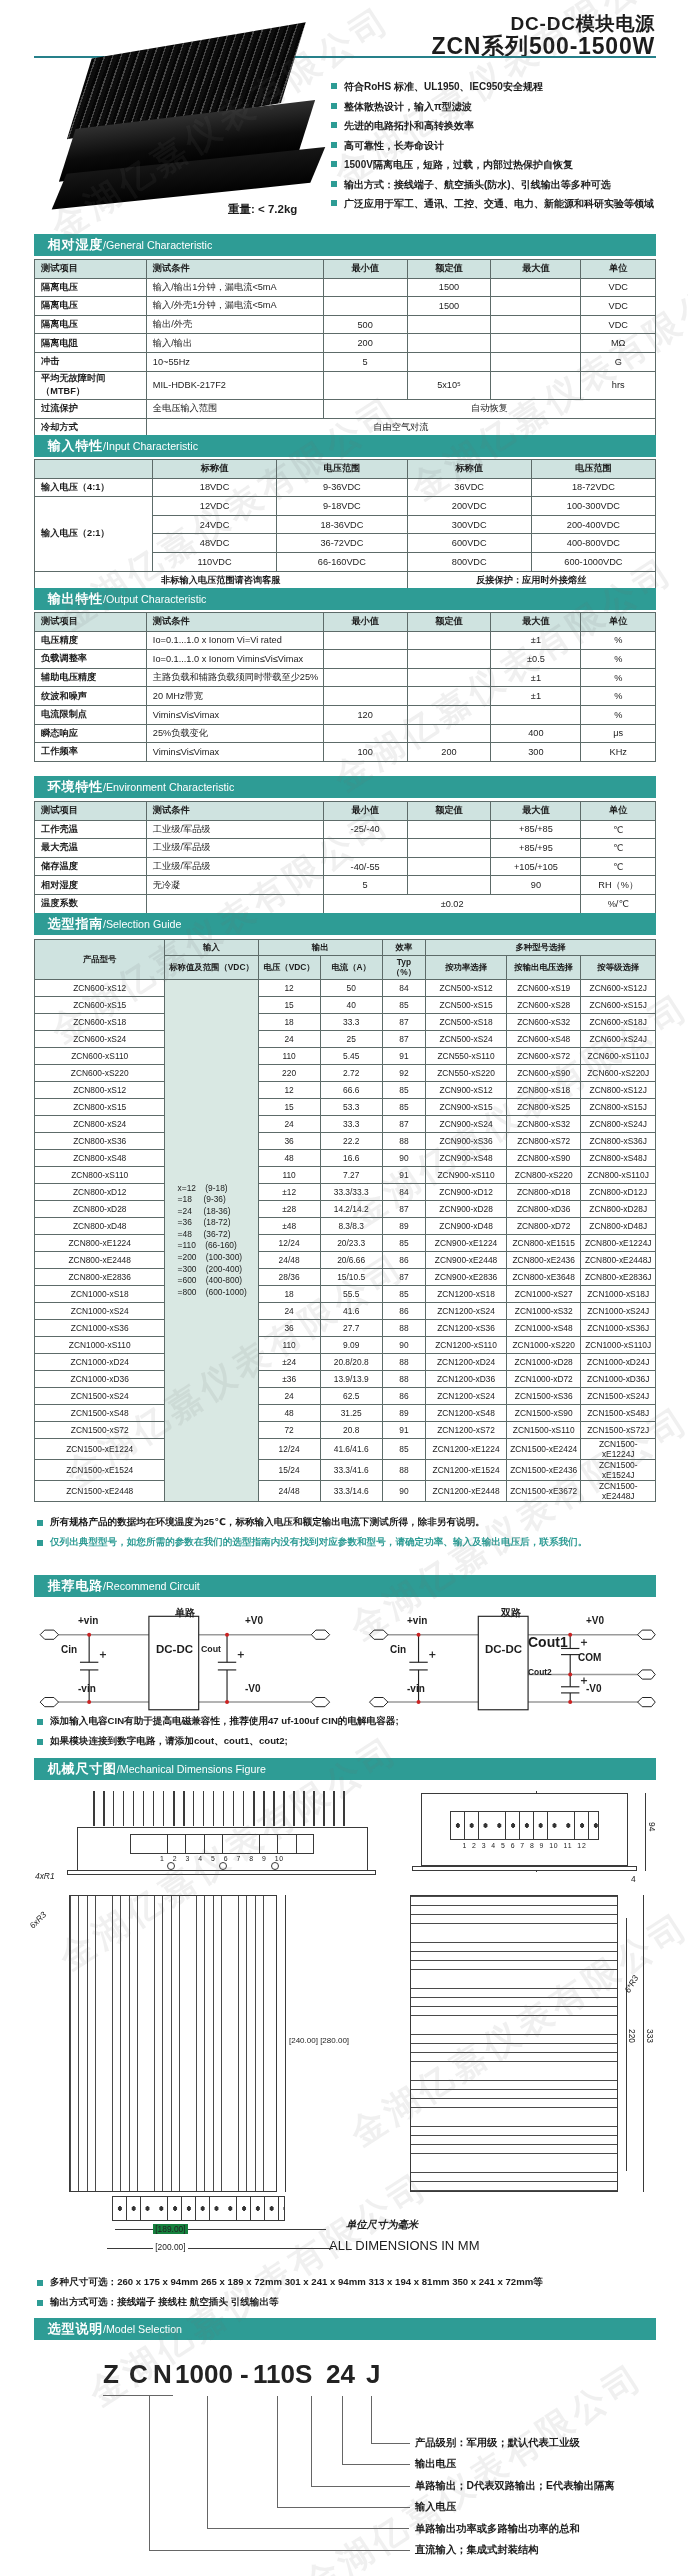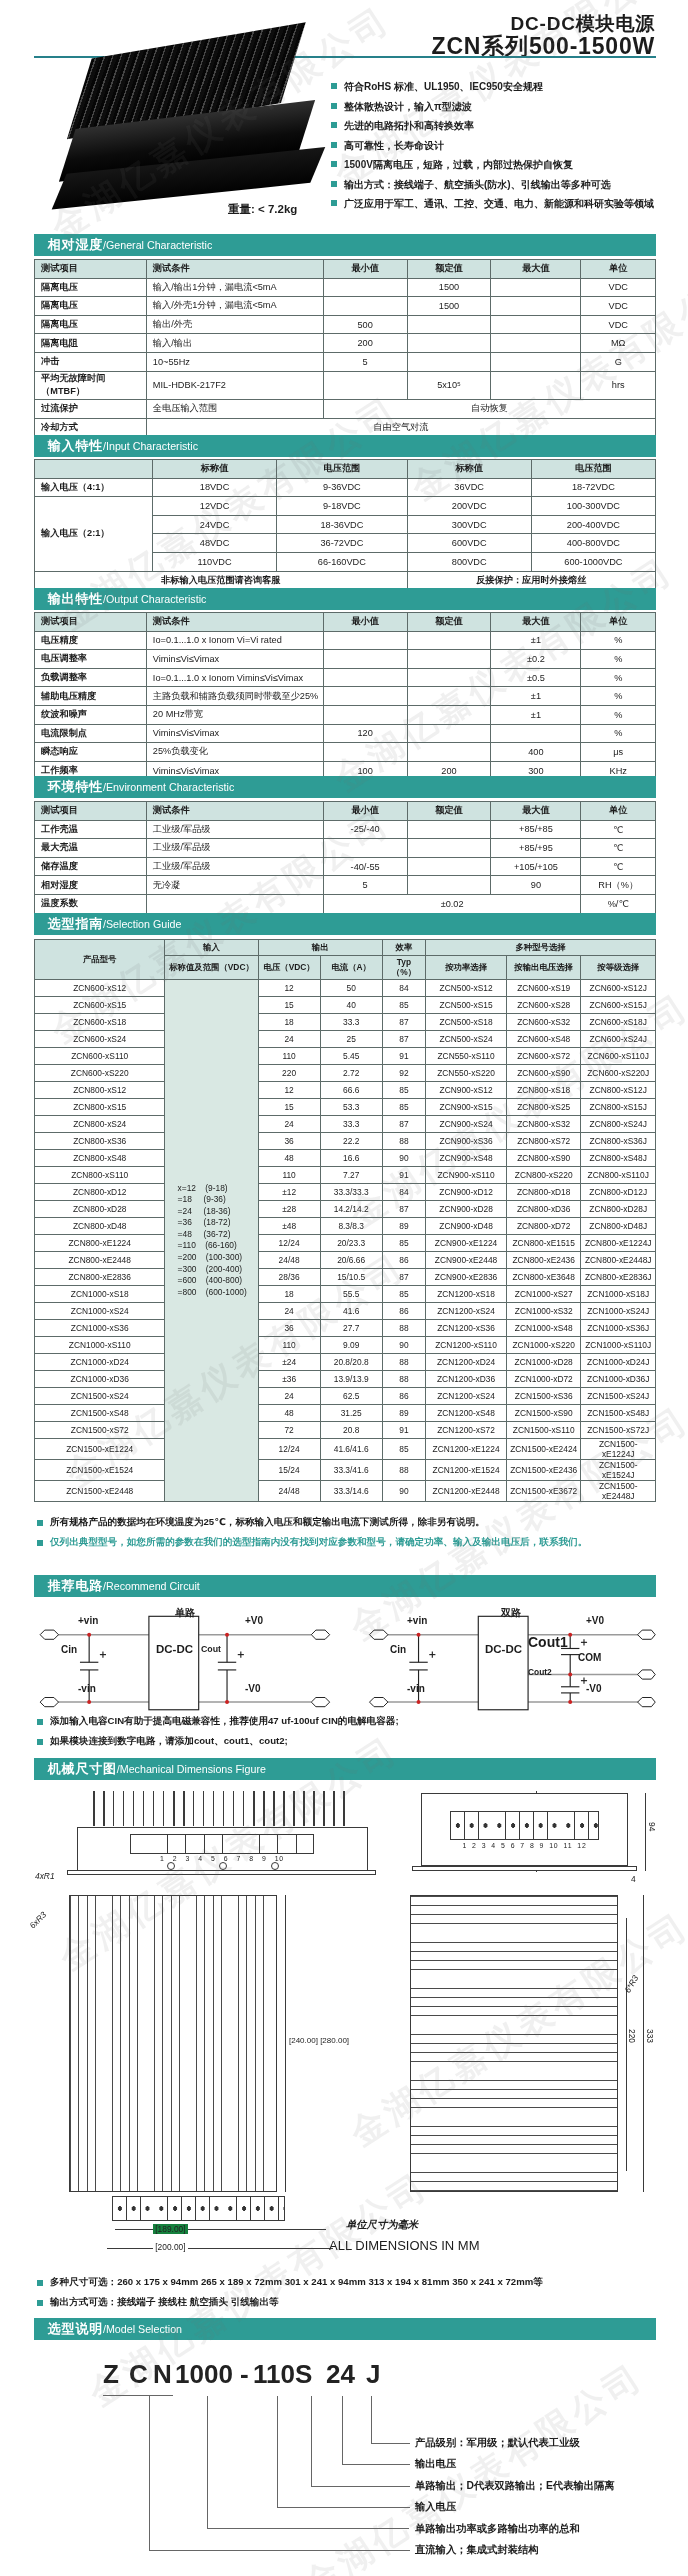--- a/index.html
+++ b/index.html
@@ -271,28 +271,20 @@
       <tbody>
         <tr>
           <td class="l b">电压精度</td>
           <td class="l">Io=0.1...1.0 x Ionom Vi=Vi rated</td>
           <td></td>
           <td></td>
           <td>±1</td>
           <td>%</td>
         </tr>
         <tr>
-          <td class="l b">电压调整率</td>
-          <td class="l">Vimin≤Vi≤Vimax</td>
-          <td></td>
-          <td></td>
-          <td>±0.2</td>
-          <td>%</td>
-        </tr>
-        <tr>
           <td class="l b">负载调整率</td>
           <td class="l">Io=0.1...1.0 x Ionom Vimin≤Vi≤Vimax</td>
           <td></td>
           <td></td>
           <td>±0.5</td>
           <td>%</td>
         </tr>
         <tr>
           <td class="l b">辅助电压精度</td>
           <td class="l">主路负载和辅路负载须同时带载至少25%</td>

